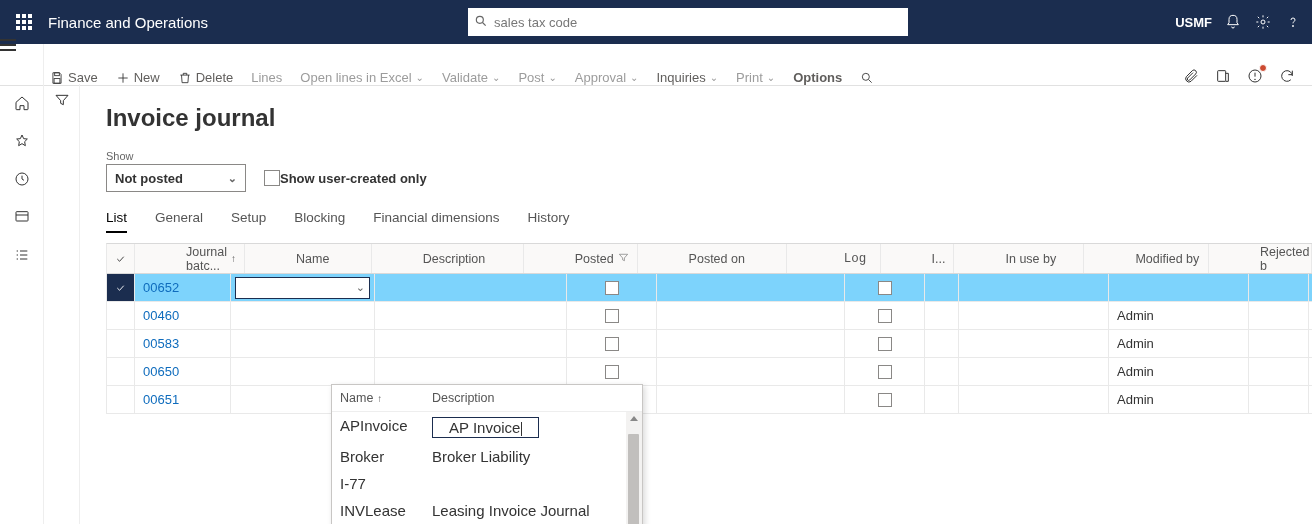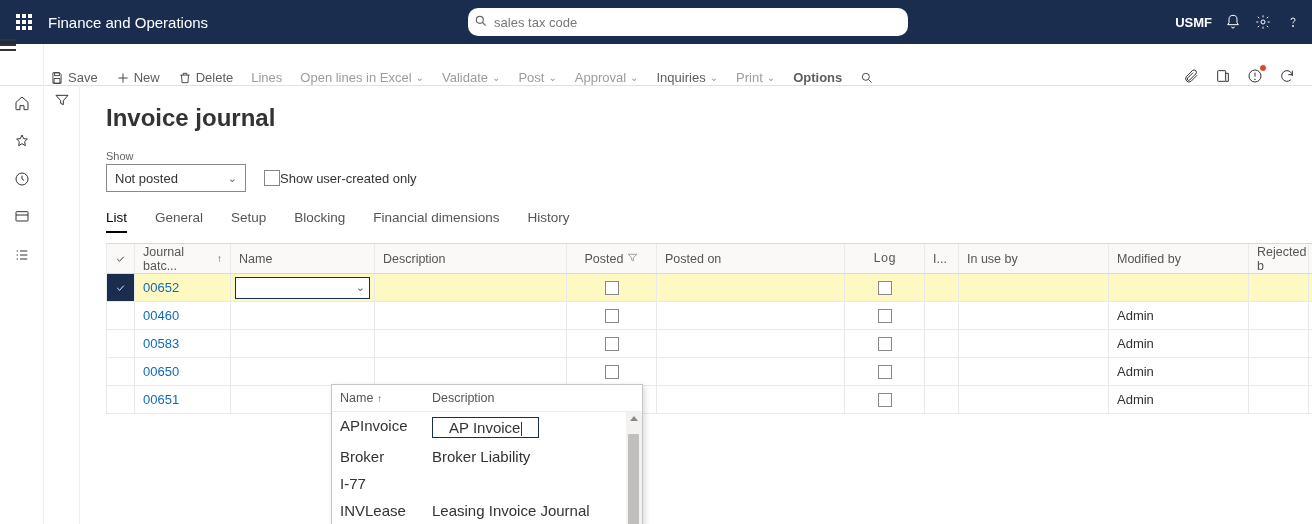--- a/index.html
+++ b/index.html
@@ -23,21 +23,21 @@
   }
   .waffle { width:28px; height:28px; display:flex;align-items:center;justify-content:center; cursor:pointer;}
   .waffle-grid { display:grid; grid-template-columns:repeat(3,4px); grid-template-rows:repeat(3,4px); gap:2px;}
   .waffle-grid span{background:#fff;width:4px;height:4px;}
   .top-title { margin-left:10px; font-size:15px; font-weight:500;}
   .search-wrap { margin-left:260px; flex:none; }
   .searchbox {
     display:flex; align-items:center;
     background:#fff; color:#555;
     width:440px; height:28px;
-    border-radius:10px;
+    border-radius:0;
     padding:0 6px;
   }
   .searchbox svg { width:14px; height:14px; stroke:#666; fill:none; stroke-width:2;}
   .searchbox .placeholder { margin-left:6px; font-size:13px; color:#777;}
   .topbar-right { margin-left:auto; display:flex; align-items:center; gap:12px;font-weight:bold;}
   .topbar-right .co { font-size:13px;}
   .top-icon { width:18px; height:18px; display:inline-flex; align-items:center; justify-content:center; cursor:pointer; position:relative;}
   .top-icon svg { stroke:#fff; fill:none; stroke-width:1.5; width:16px;height:16px;}
 
   
@@ -83,55 +83,55 @@
   }
   .filtercol svg{stroke:#333;fill:none;stroke-width:1.5;width:16px;height:16px;}
 
   
   .main {
     position:absolute; left:80px; top:84px; right:0; bottom:0;
     padding:20px 0 0 26px;
   }
   .page-title { font-size:24px; font-weight:600; color:#333;}
   .show-label { margin-top:18px; font-size:11px; color:#666;}
-  .show-row { display:flex; align-items:center; gap:18px; margin-top:2px;}
+  .show-row { display:flex; align-items:center; gap:18px; margin-top:2px;font-weight:bold;}
   .show-select {
     width:140px; height:28px; border:1px solid #8a8886; display:flex; align-items:center; padding:0 8px; justify-content:space-between; cursor:pointer; font-size:13px;
   }
   .show-select .chev{font-size:11px;color:#666;}
   .chkrow { display:flex; align-items:center; gap:0;}
   .chkbox { width:16px;height:16px;border:1px solid #8a8886; display:inline-block;}
   .tabs { display:flex; gap:28px; margin-top:18px; font-size:13.5px; color:#555;}
   .tab { padding-bottom:6px; cursor:pointer;}
   .tab.active { color:#000; border-bottom:2px solid #000; font-weight:500;}
 
   
   .grid { margin-top:10px; border-top:1px solid #d9d9d9; border-left:1px solid #e9e9e9;}
   .ghead, .grow { display:flex; align-items:stretch;}
-  .ghead { background:#faf9f8; border-bottom:1px solid #d9d9d9; height:30px;}
+  .ghead { background:#faf9f8; border-bottom:1px solid #d9d9d9; height:30px;gap:43px;}
   .gcell { border-right:1px solid #e9e9e9; padding:0 8px; display:flex; align-items:center; font-size:13px; color:#333;}
   .gh { font-size:12.5px; color:#555;}
   .c-sel { width:28px; justify-content:center;}
   .c-batch { width:96px;}
   .c-name { width:144px;}
   .c-desc { width:192px;}
   .c-posted { width:90px; justify-content:center;}
   .c-postedon { width:188px;}
   .c-log { width:80px; justify-content:center;font-family:Liberation Mono, monospace;}
   .c-i { width:34px;}
   .c-inuse { width:150px;}
   .c-modby { width:140px;}
   .c-rej { width:60px;}
   .ghead .sorticon { margin-left:4px; font-size:10px;}
   .ghead .funnel { margin-left:4px;}
   .ghead svg{stroke:#666;fill:none;stroke-width:1.3;width:11px;height:11px;}
   .checkmark svg{stroke:#333;fill:none;stroke-width:2;width:12px;height:12px;}
 
   .grow { height:28px; border-bottom:1px solid #e9e9e9;}
-  .grow.selected { background:#fef9c3;}
+  .grow.selected { background:#7dd3fc;}
   .grow.selected .c-sel { background:#1b2d4f;}
   .grow.selected .c-sel svg{stroke:#fff;}
   .batchlink { color:#0f6cbd; cursor:pointer;}
   .sqbox { width:14px;height:14px; border:1px solid #8a8886; background:#fff;}
   .name-edit {
     width:100%; height:22px; border:1.5px solid #1b2d4f; display:flex; align-items:center; justify-content:flex-end; padding-right:4px; background:#fff;
   }
   .name-edit .chev { font-size:11px; color:#666;}
 
   

